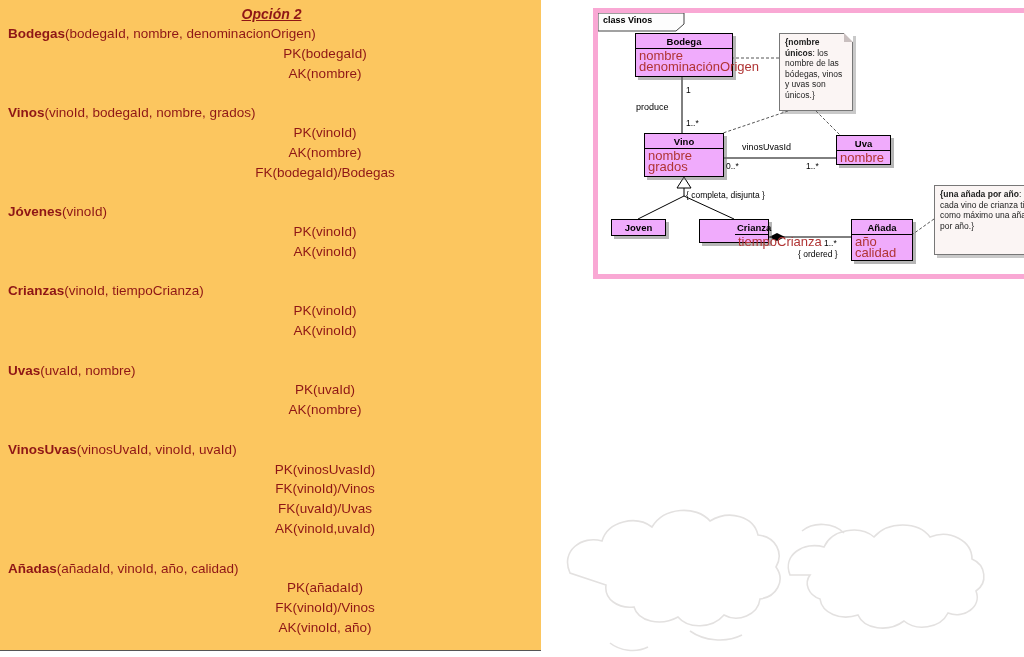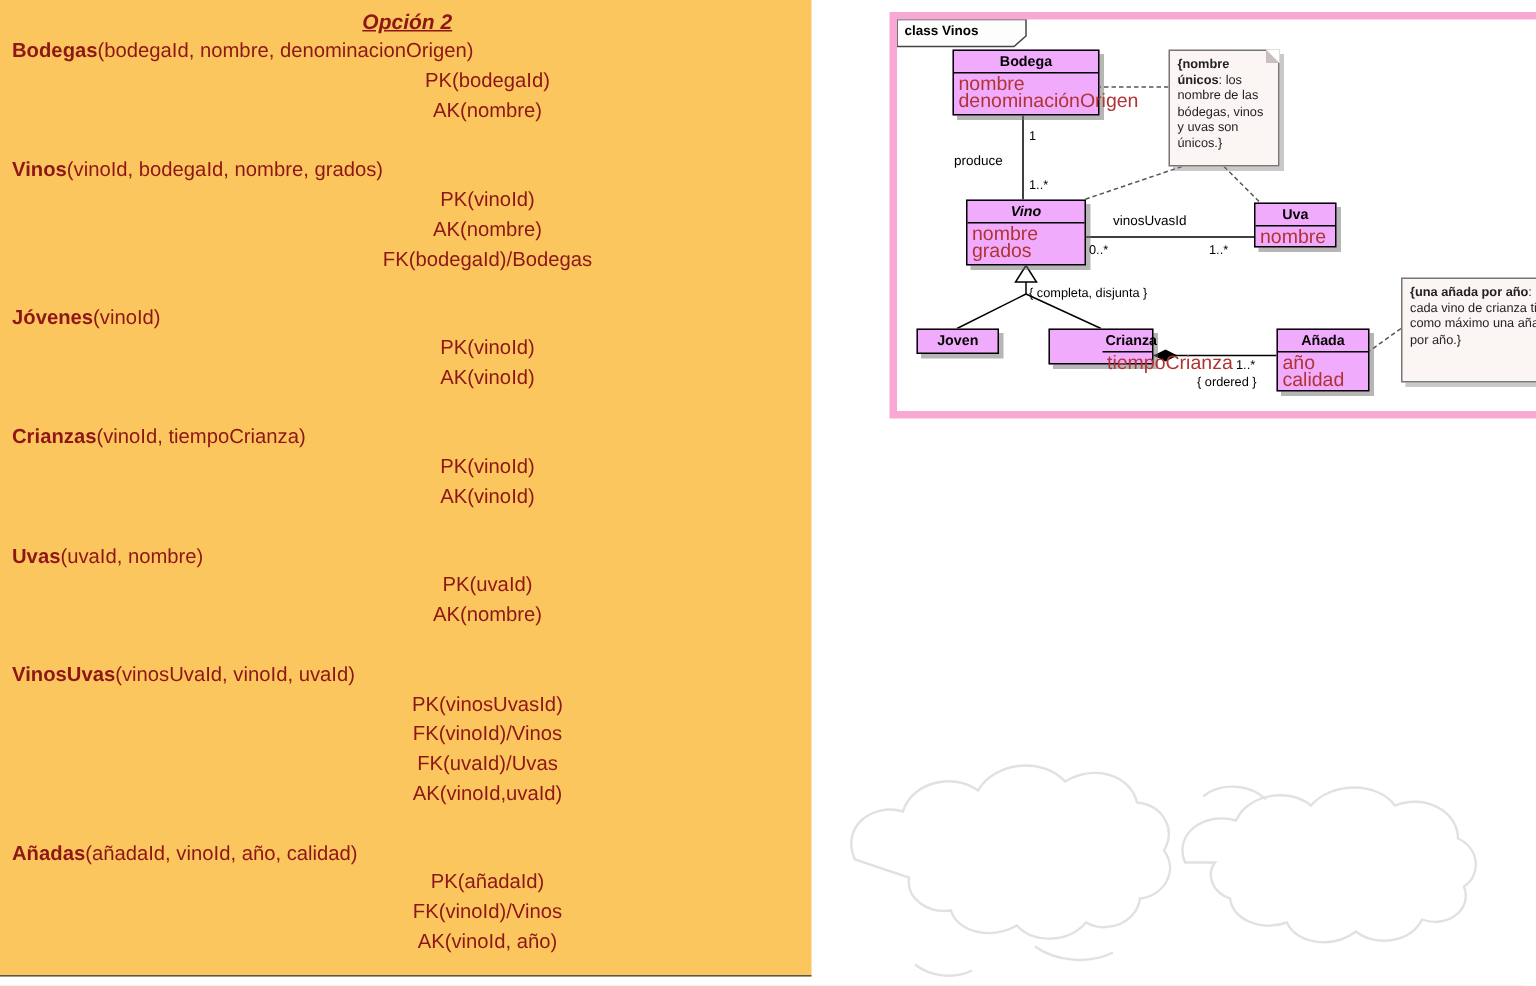--- a/index.html
+++ b/index.html
@@ -21,21 +21,21 @@
     border:5px solid #f9a8d4;background:#fff;}
   .overlay{position:absolute;left:0;top:0;width:450px;height:261px;z-index:0;}
   .frame-tab-label{position:absolute;left:5px;top:2px;font-size:9px;
     font-weight:bold;color:#000;z-index:2;}
 
   .uml-class{position:absolute;background:#f0abfc;border:1px solid #000;
     box-sizing:border-box;z-index:1;box-shadow:3px 3px 0 rgba(110,110,110,.5);}
   .uml-head{font-size:9.5px;font-weight:bold;text-align:center;
     padding:2px 2px 1px 2px;color:#000;}
   .with-attrs .uml-head{border-bottom:1px solid #000;}
-  .uml-head.italic{font-style:italic;}
+  .uml-head.italic{}
   .uml-attrs{padding:2px 3px;}
   .uml-attr{font-size:13px;line-height:10.5px;color:#B03434;white-space:nowrap;}
 
   .note{position:absolute;background:#FBF5F4;border:1px solid #777;
     box-sizing:border-box;padding:3px 4px 3px 5px;font-size:8.5px;
     line-height:10.5px;color:#222;z-index:1;
     box-shadow:3px 3px 0 rgba(120,120,120,.4);}
   .note::before{content:"";position:absolute;top:-1px;right:-1px;width:0;height:0;
     border-style:solid;border-width:0 9px 9px 0;
     border-color:transparent #fff #c9bfbf transparent;}

